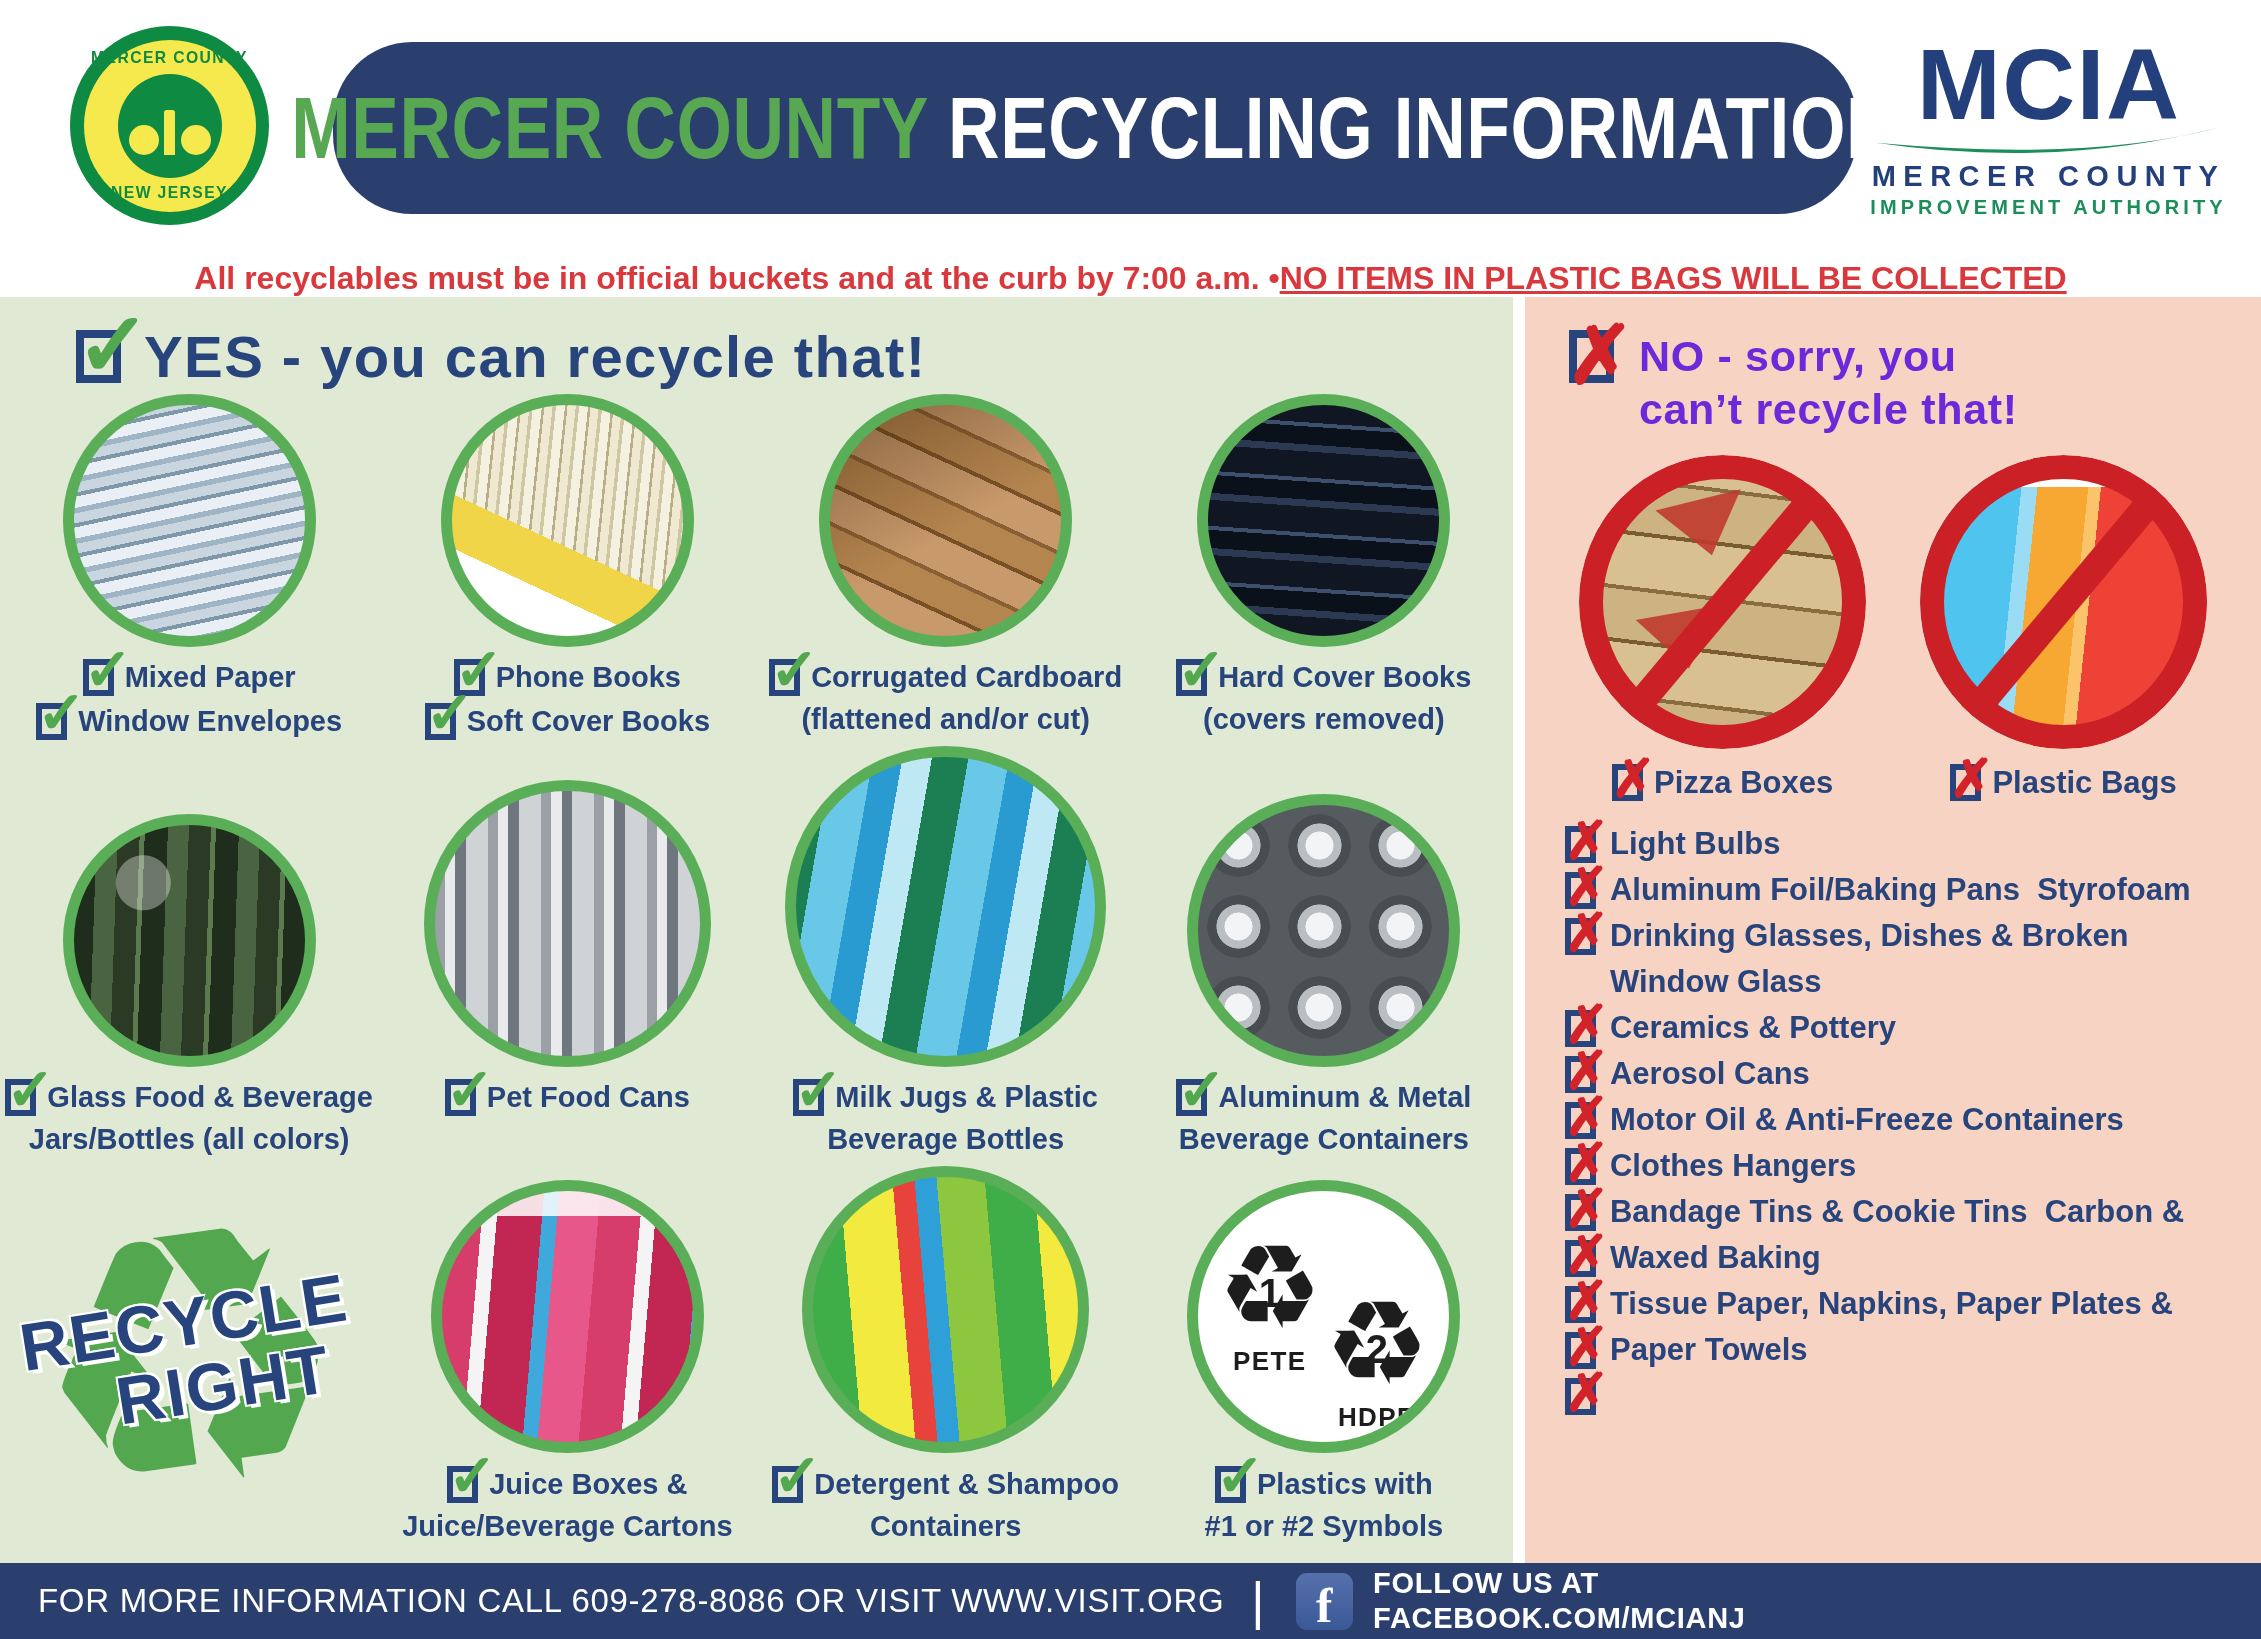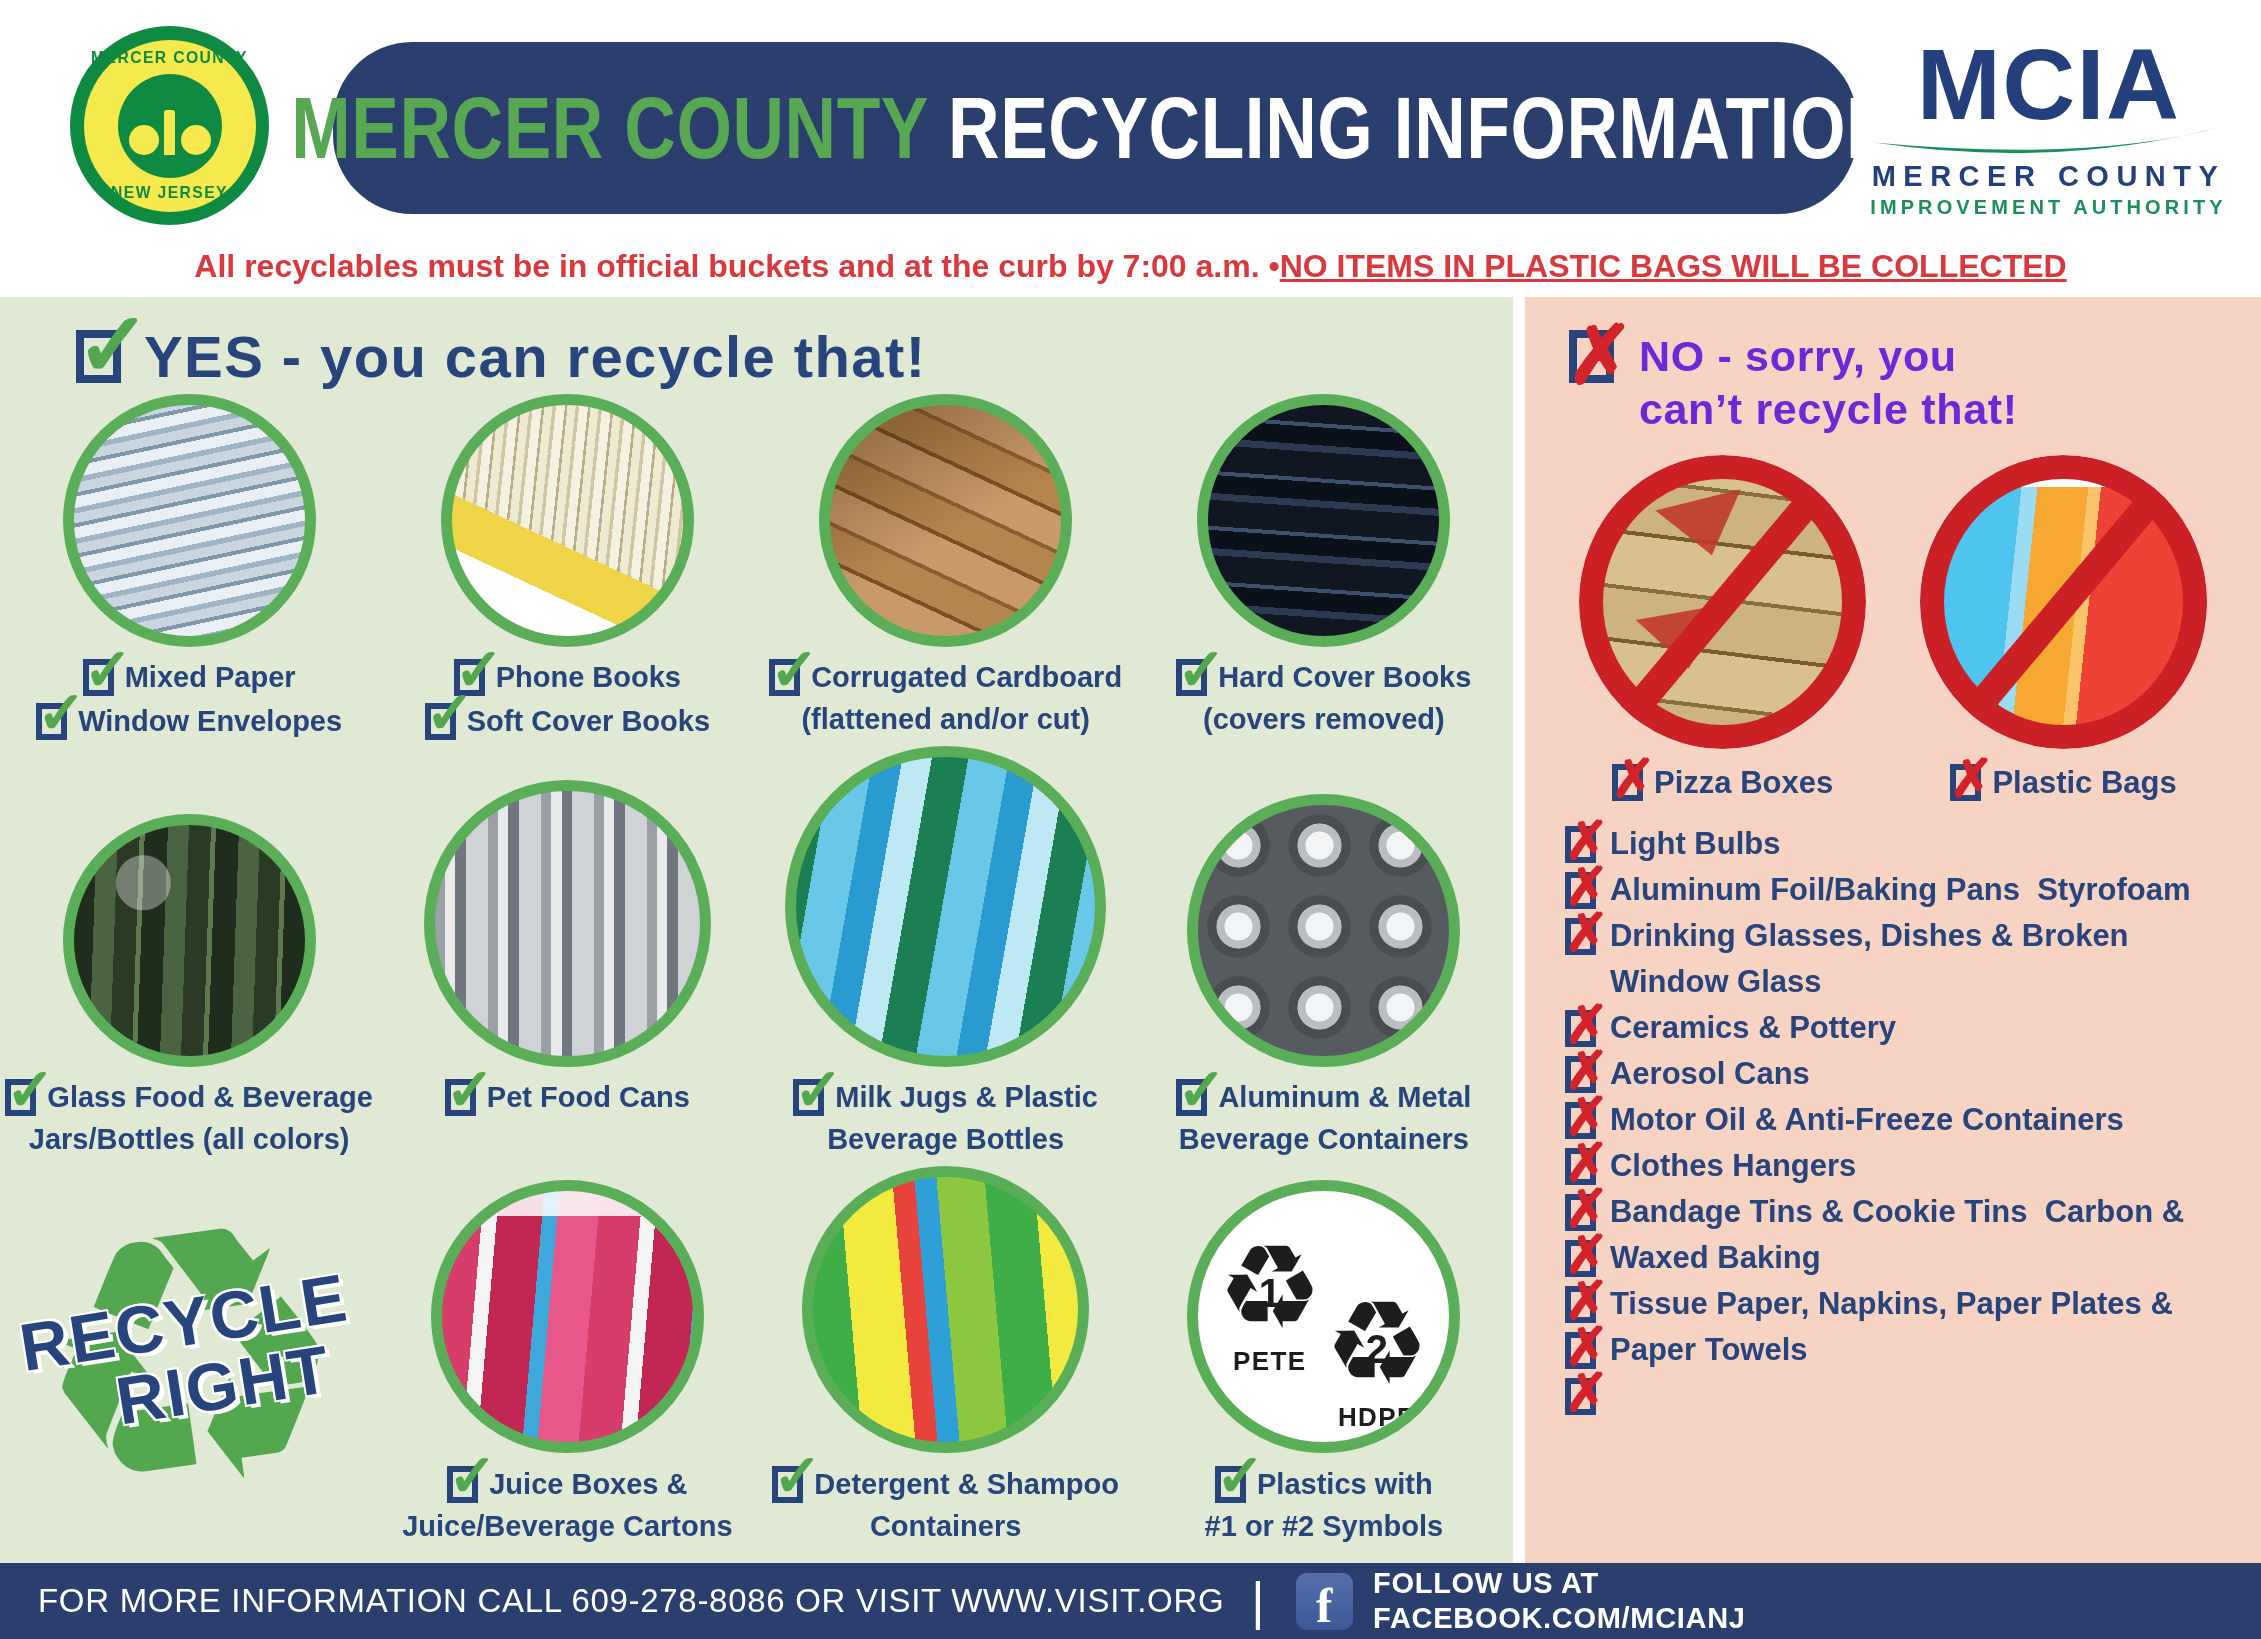--- a/index.html
+++ b/index.html
@@ -26,21 +26,21 @@
   .seal-bush { width:30px; height:30px; border-radius:50%; background:#f5e94e; }
   .seal-tower { width:11px; height:45px; background:#f5e94e; border-radius:2.7px 2.7px 0 0; }
 
   .mcia { position:absolute; right:28px; top:34px; width:369px; text-align:center; }
   .mcia-acronym { font-size:101px; font-weight:bold; color:#24407c; line-height:1; letter-spacing:1.4px; }
   .mcia-swoosh { display:block; width:355px; height:36px; margin:-12.3px auto 0 auto; }
   .mcia-line1 { font-size:29px; font-weight:bold; color:#24407c; letter-spacing:7.5px; margin-top:1.4px; }
   .mcia-line2 { font-size:20px; font-weight:bold; color:#1b8e5a; letter-spacing:4.1px; margin-top:2.7px; }
 
   
-  .notice { height:61px; flex:none; display:flex; align-items:center; justify-content:center;
+  .notice { height:61px; flex:none; display:flex; align-items:flex-end; justify-content:center;
             font-size:32px; font-weight:bold; color:#d9383d; background:#ffffff; }
   .notice .u { text-decoration:underline; }
 
   
   .main { flex:1; display:flex; }
   .yes-panel { width:1513px; flex:none; background:#dfe9d4; padding:19px 0 0 0; }
   .panel-gap { width:12.3px; flex:none; background:#ffffff; }
   .no-panel { flex:1; background:#f6d3c3; padding:23px 0 0 0; }
 
   

